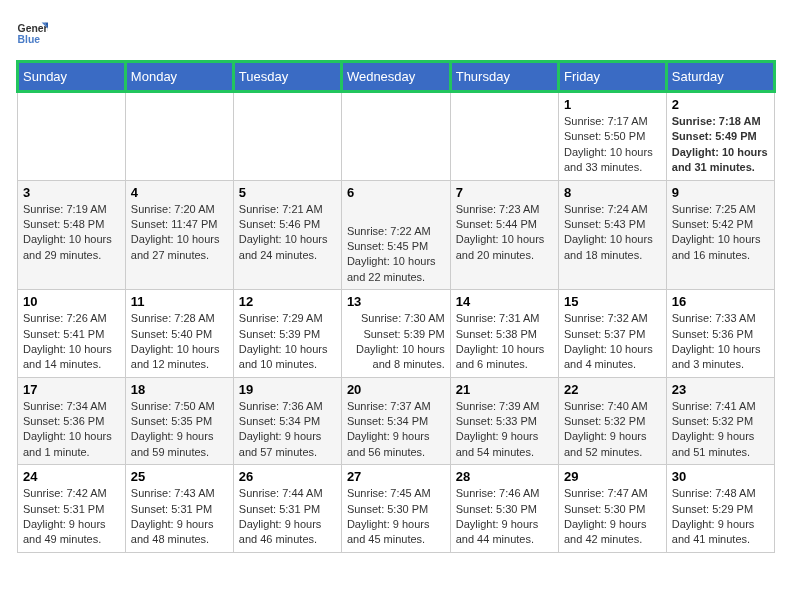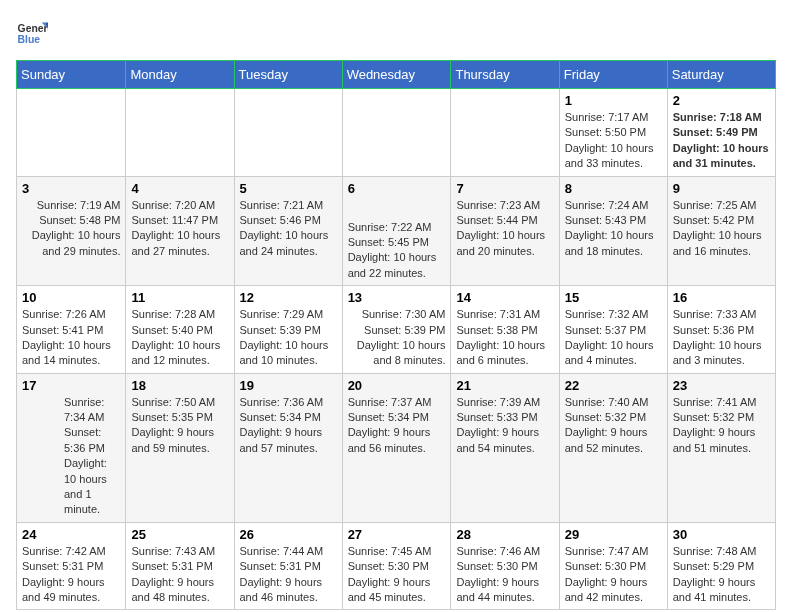--- a/index.html
+++ b/index.html
@@ -42,21 +42,21 @@
       border-collapse: collapse;
       font-size: 11px;
     }
     .calendar th {
       background-color: #3a6bc4;
       color: #fff;
       padding: 6px 4px;
       text-align: left;
       font-size: 13px;
       font-weight: normal;
-      border: 1px solid #22c55e;
+      border: 3px solid #22c55e;
     }
     .calendar td {
       border: 1px solid #ccc;
       vertical-align: top;
       padding: 4px 5px;
       width: 110px;
       min-height: 80px;
       background: #fff;
     }
     .calendar tr:nth-child(even) td {
@@ -125,21 +125,21 @@
         <td>
           <span class="day-num">2</span>
           <div class="day-info" style="white-space: pre-line; font-weight: bold;">Sunrise: 7:18 AM
 Sunset: 5:49 PM
 Daylight: 10 hours and 31 minutes.</div>
         </td>
       </tr>
       <tr class="week-row">
         <td>
           <span class="day-num">3</span>
-          <div class="day-info" style="white-space: pre-line; text-align: right;">Sunrise: 7:19 AM
+          <div class="day-info" style="white-space: pre-line;">Sunrise: 7:19 AM
 Sunset: 5:48 PM
 Daylight: 10 hours and 29 minutes.</div>
         </td>
         <td>
           <span class="day-num">4</span>
           <div class="day-info" style="white-space: pre-line;">Sunrise: 7:20 AM
 Sunset: 11:47 PM
 Daylight: 10 hours and 27 minutes.</div>
         </td>
         <td>
@@ -213,21 +213,21 @@
         <td>
           <span class="day-num">16</span>
           <div class="day-info" style="white-space: pre-line;">Sunrise: 7:33 AM
 Sunset: 5:36 PM
 Daylight: 10 hours and 3 minutes.</div>
         </td>
       </tr>
       <tr class="week-row">
         <td>
           <span class="day-num">17</span>
-          <div class="day-info" style="white-space: pre-line; margin-left: 42px;">Sunrise: 7:34 AM
+          <div class="day-info" style="white-space: pre-line;">Sunrise: 7:34 AM
 Sunset: 5:36 PM
 Daylight: 10 hours and 1 minute.</div>
         </td>
         <td>
           <span class="day-num">18</span>
           <div class="day-info" style="white-space: pre-line;">Sunrise: 7:50 AM
 Sunset: 5:35 PM
 Daylight: 9 hours and 59 minutes.</div>
         </td>
         <td>

